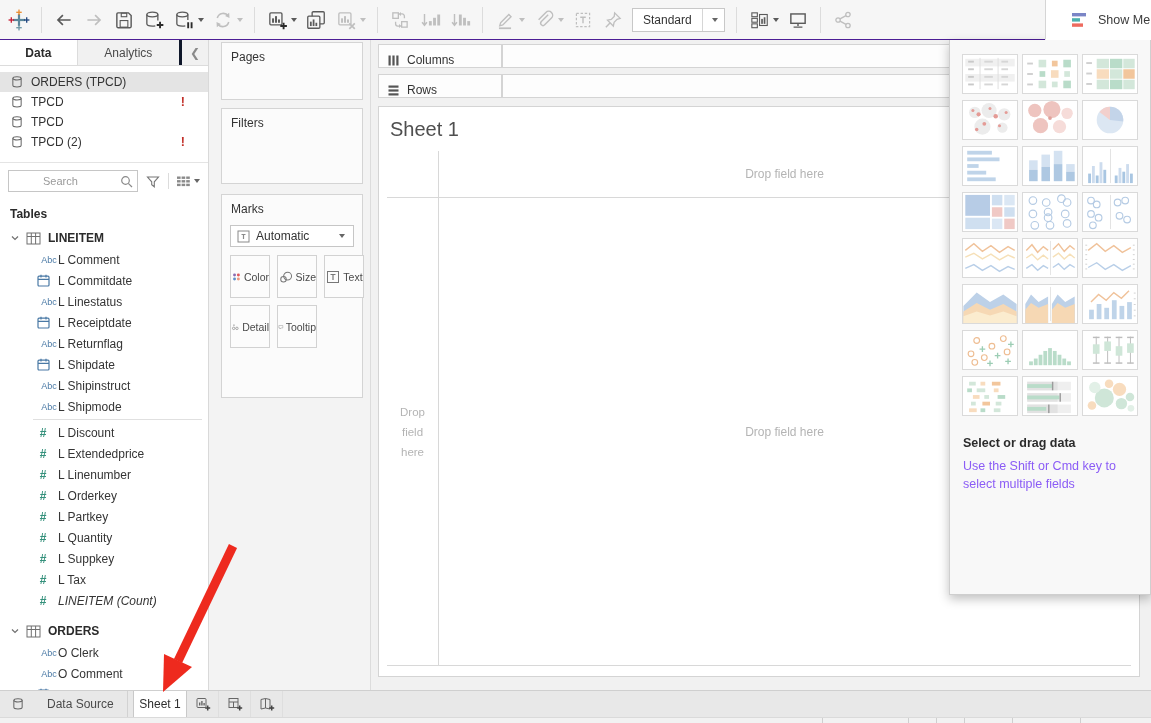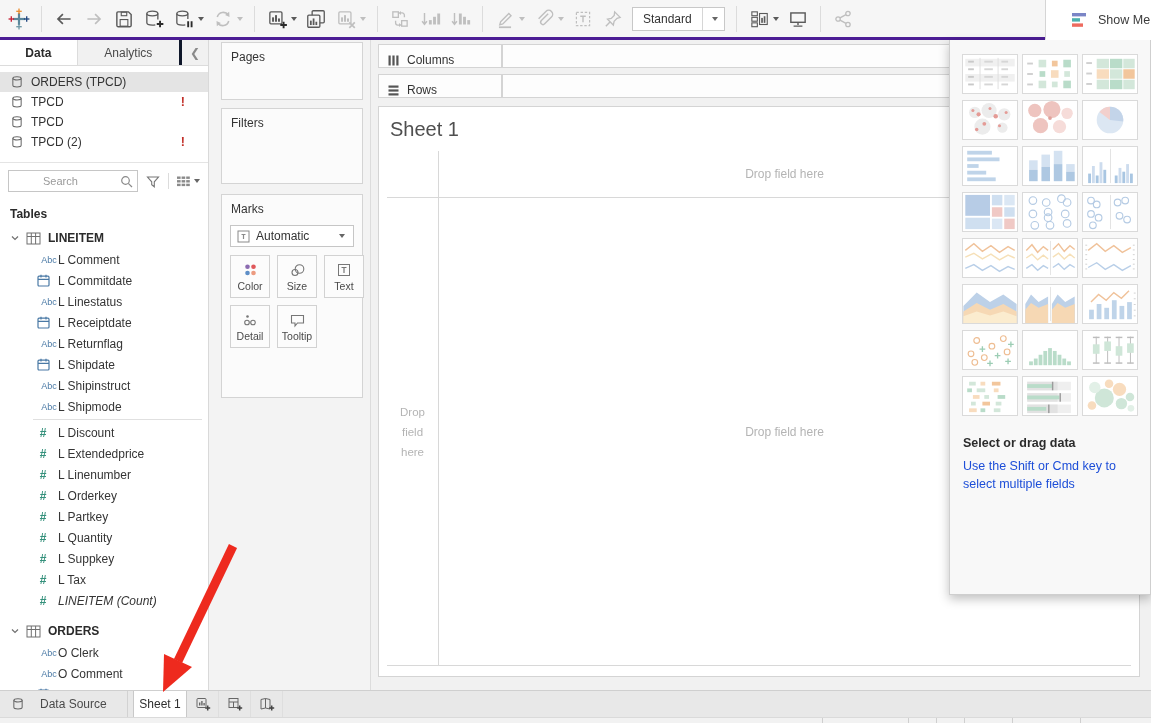--- a/index.html
+++ b/index.html
@@ -4,21 +4,21 @@
 <style>
   * { margin:0; padding:0; box-sizing:border-box; }
   html,body { background:#e9e9e9; }
   .app {
     position:relative; width:1151px; height:723px; overflow:hidden;
     font-family:"Liberation Sans", sans-serif; font-size:12px; color:#4a4a4a;
     background:#f1f1f1; user-select:none;
   }
   
   .toolbar { position:absolute; top:0; left:0; right:0; height:40px; background:#f6f6f6;
-             border-bottom:3px solid #4c1d95; display:flex; align-items:center; padding-left:4px; }
+             border-bottom:1px solid #4c1d95; display:flex; align-items:center; padding-left:4px; }
   .tb-group { display:flex; align-items:center; }
   .tb-sep { width:1px; height:26px; background:#dcdcdc; margin:0 7px; }
   .tb-btn { height:28px; display:flex; align-items:center; justify-content:center; padding:0 4px; color:#5a5a5a; }
   .tb-btn.disabled { color:#bfbfbf; }
   .tb-caret { width:0; height:0; border-left:3.5px solid transparent; border-right:3.5px solid transparent;
               border-top:4px solid currentColor; margin-left:3px; }
   .fit-box { display:flex; align-items:center; height:24px; background:#fff; border:1px solid #c8c8c8;
              margin:0 4px; }
   .fit-text { padding:0 10px; min-width:62px; color:#333; font-size:12px; }
   .fit-caret-zone { width:22px; height:100%; border-left:1px solid #d6d6d6; display:flex; align-items:center; justify-content:center; color:#666; }
@@ -64,21 +64,21 @@
   .card { position:absolute; left:12px; width:142px; background:#fbfbfb; border:1px solid #d4d4d4; }
   .card .card-label { padding:7px 0 0 9px; color:#333; }
   .card.pages { top:2px; height:58px; }
   .card.filters { top:68px; height:76px; }
   .card.marks { top:154px; height:204px; }
   .mark-dd { margin:9px 8px 0 8px; height:22px; border:1px solid #c6c6c6; background:#fff;
              display:flex; align-items:center; padding:0 6px; gap:6px; color:#333; }
   .mark-dd .dd-caret { margin-left:auto; color:#666; display:flex; padding-right:2px; }
   .marks-grid { display:grid; grid-template-columns:repeat(3,40px); gap:7px; margin:8px 0 0 8px; }
   .mark-btn { width:40px; height:43px; border:1px solid #d2d2d2; background:#fcfcfc; display:flex;
-              flex-direction:column; align-items:center; justify-content:center; gap:2px; }
+              flex-direction:row; align-items:center; justify-content:center; gap:2px; }
   .mark-btn .mlabel { font-size:10.5px; color:#4a4a4a; }
   
   .canvas { position:absolute; top:40px; left:371px; right:0; bottom:33px; background:#f1f1f1; }
   .shelf-label { position:absolute; left:7px; width:124px; height:24px; background:#fdfdfd;
                  border:1px solid #d4d4d4; display:flex; align-items:flex-end; gap:7px; padding-left:8px; color:#333; }
   .shelf-area { position:absolute; left:131px; right:11px; height:24px; background:#fdfdfd; border:1px solid #d4d4d4; }
   .shelf-label.cols, .shelf-area.cols { top:4px; }
   .shelf-label.rows, .shelf-area.rows { top:34px; }
   .sheet { position:absolute; left:7px; right:11px; top:66px; bottom:13px; background:#fff; border:1px solid #d4d4d4; }
   .sheet-title { position:absolute; left:11px; top:11px; font-size:20px; color:#4f4f4f; }
@@ -90,25 +90,25 @@
   .dz-left { left:8px; width:51px; top:90px; bottom:10px; text-align:center; line-height:20px; font-size:11.5px; }
   .dz-center { left:59px; right:8px; top:90px; bottom:10px; }
   
   .showme-panel { position:absolute; top:40px; right:0; width:202px; height:555px; background:#f8f8f8;
                   border:1px solid #cfcfcf; border-top:0; box-shadow:0 4px 10px rgba(0,0,0,.25); z-index:20; }
   .showme-grid { position:absolute; left:12px; top:14px; display:grid; grid-template-columns:repeat(3,56px);
                  gap:6px 4px; }
   .sm-thumb { width:56px; height:40px; background:#fff; border:1px solid #dadada; }
   .showme-footer { position:absolute; left:13px; top:396px; width:162px; }
   .showme-footer .sf-title { font-weight:bold; color:#2b2b2b; font-size:12.5px; }
-  .showme-footer .sf-text { margin-top:7px; color:#1d4ed8; font-size:12.5px; line-height:1.45; }
+  .showme-footer .sf-text { margin-top:7px; color:#8b5cf6; font-size:12.5px; line-height:1.45; }
   
   .bottom-bar { position:absolute; left:0; right:0; bottom:6px; height:27px; background:#e8e8e8;
                 border-top:1px solid #cfcfcf; display:flex; align-items:stretch; }
-  .bt-ds { width:128px; display:flex; align-items:center; gap:16px; padding-left:12px; color:#4a4a4a;
+  .bt-ds { width:128px; display:flex; align-items:center; gap:23px; padding-left:12px; color:#4a4a4a;
            border-right:1px solid #d2d2d2; }
   .bt-sheet { width:54px; margin-left:5px; background:#fff; border-left:1px solid #c9c9c9; border-right:1px solid #c9c9c9;
               display:flex; align-items:center; justify-content:center; color:#2f2f2f; }
   .bt-icon { width:32px; display:flex; align-items:center; justify-content:center; border-right:1px solid #dedede; }
   .status-strip { position:absolute; left:0; right:0; bottom:0; height:6px; background:#f2f2f2; border-top:1px solid #dadada; }
   .st-div { position:absolute; top:0; width:1px; height:6px; background:#cfcfcf; }
   .arrow-overlay { position:absolute; inset:0; width:1151px; height:723px; pointer-events:none; z-index:50; }
 </style>
 </head>
 <body>

